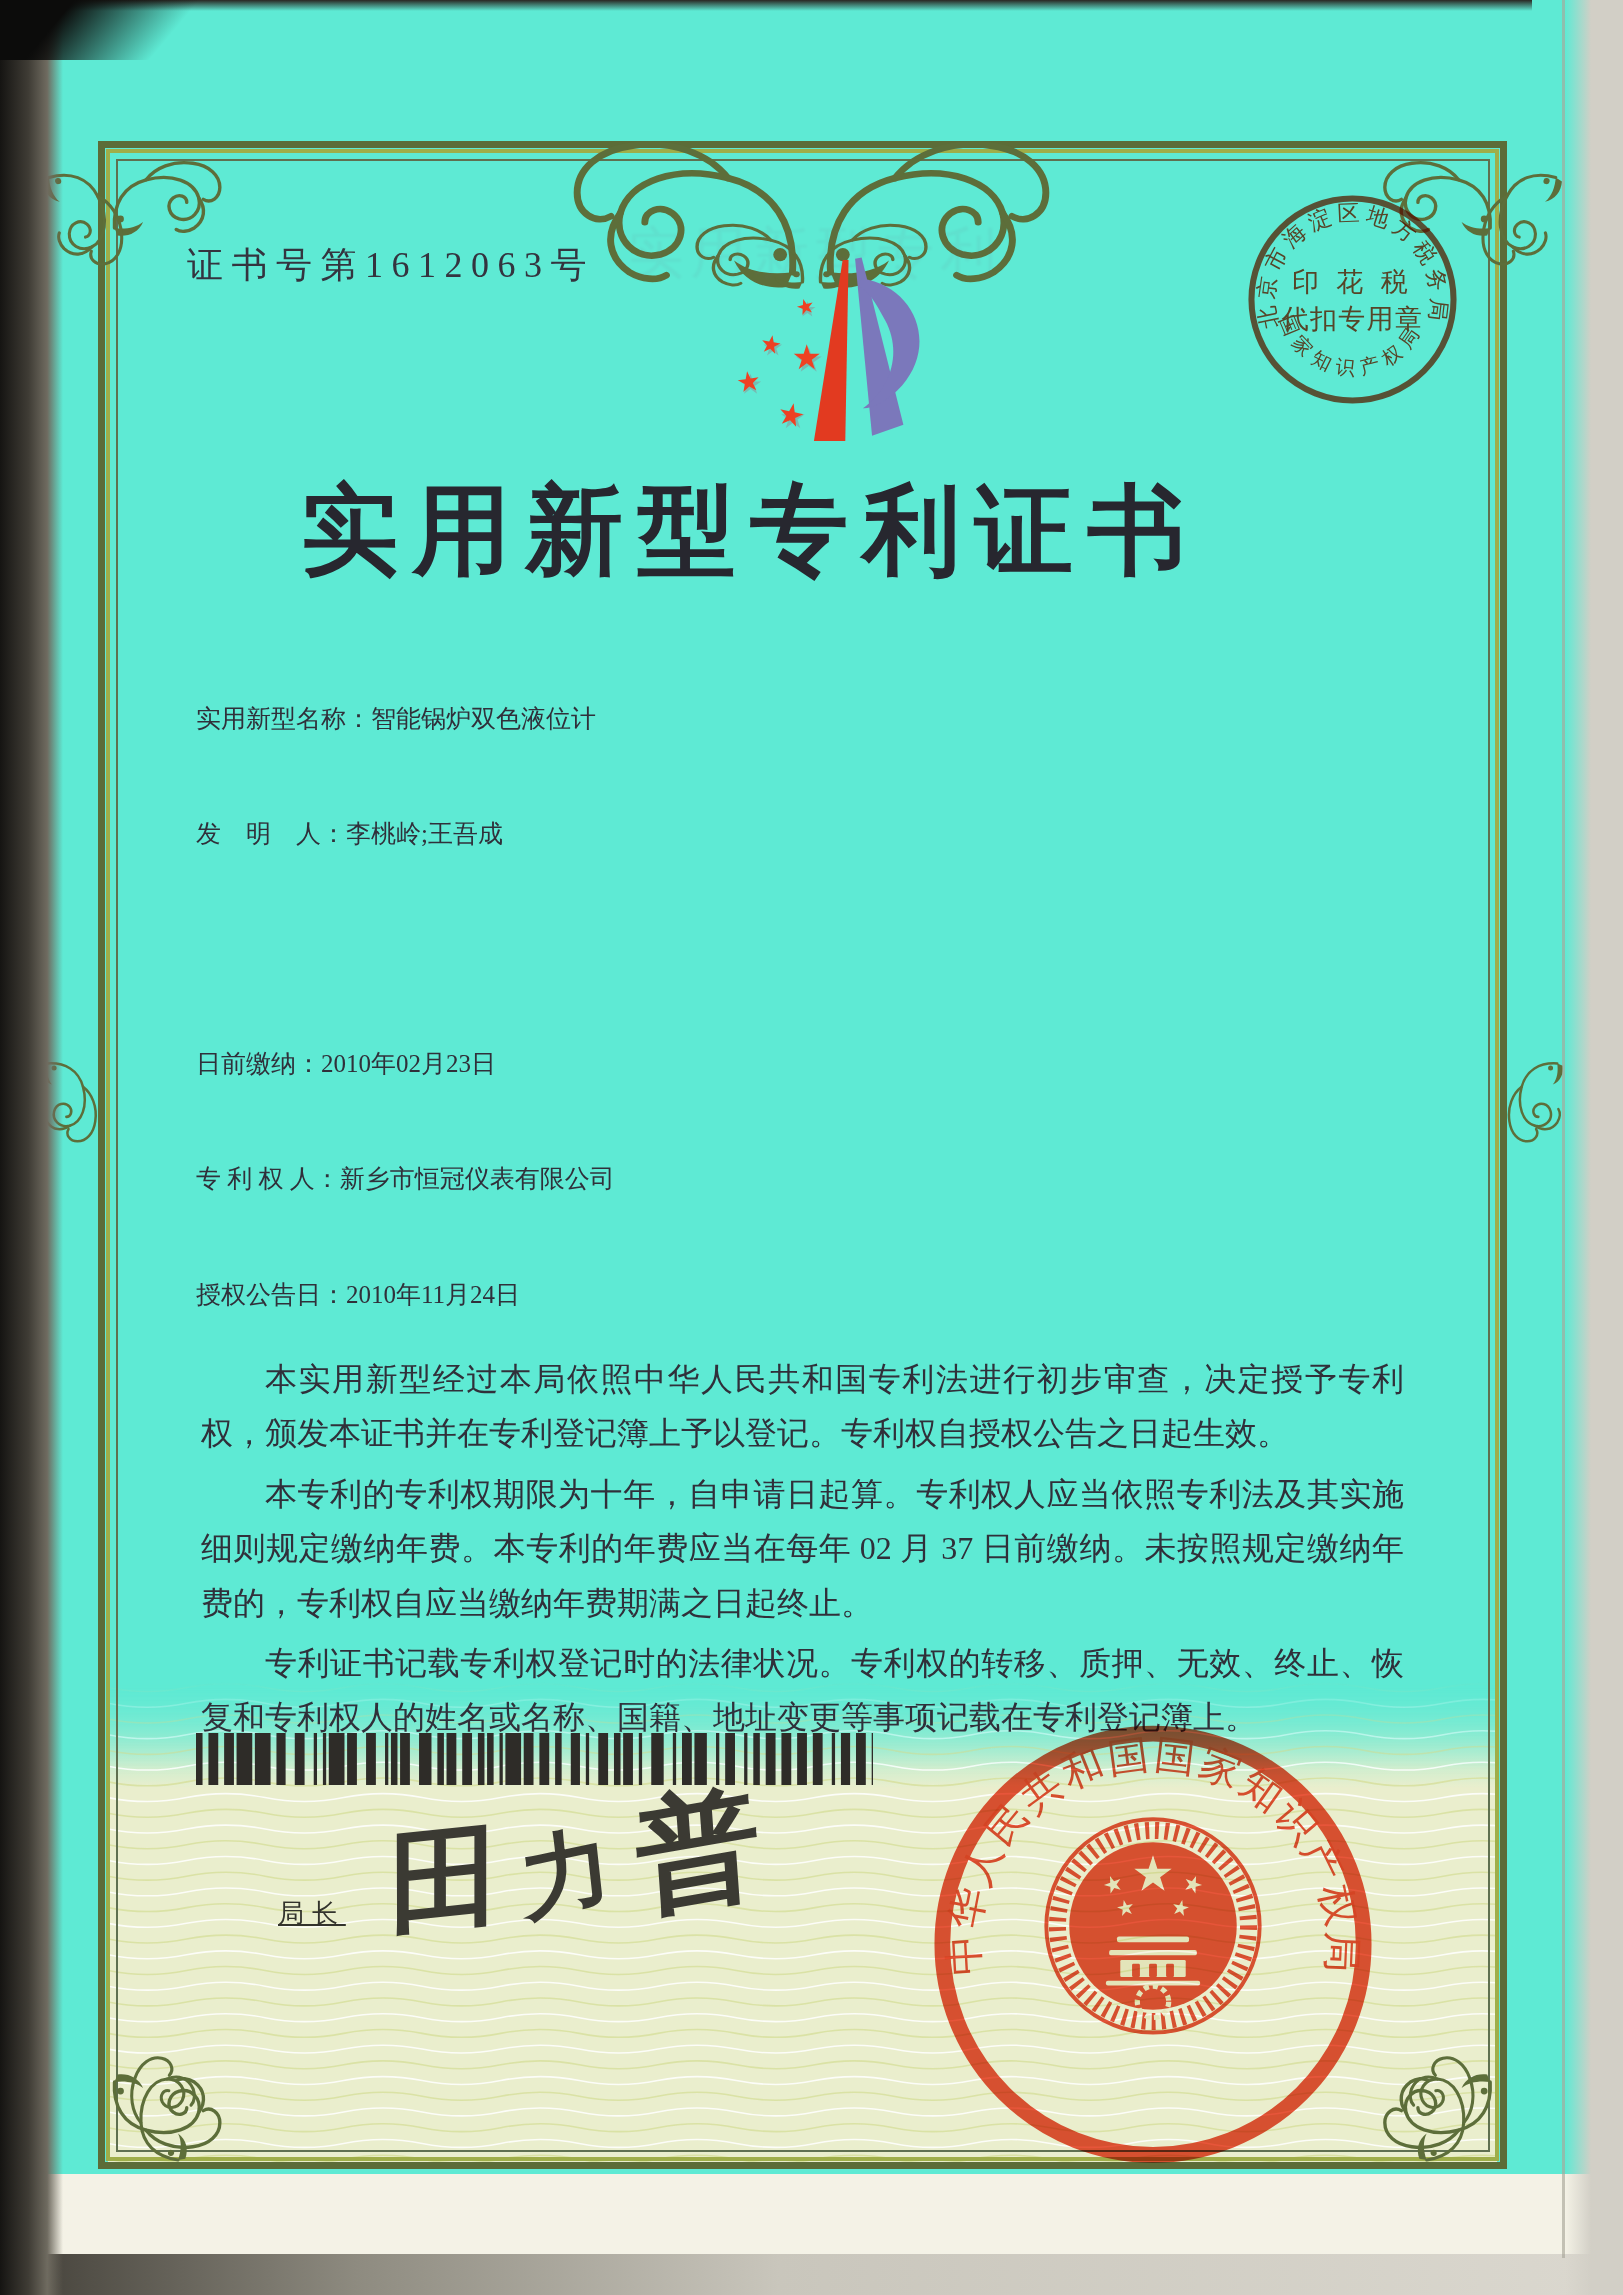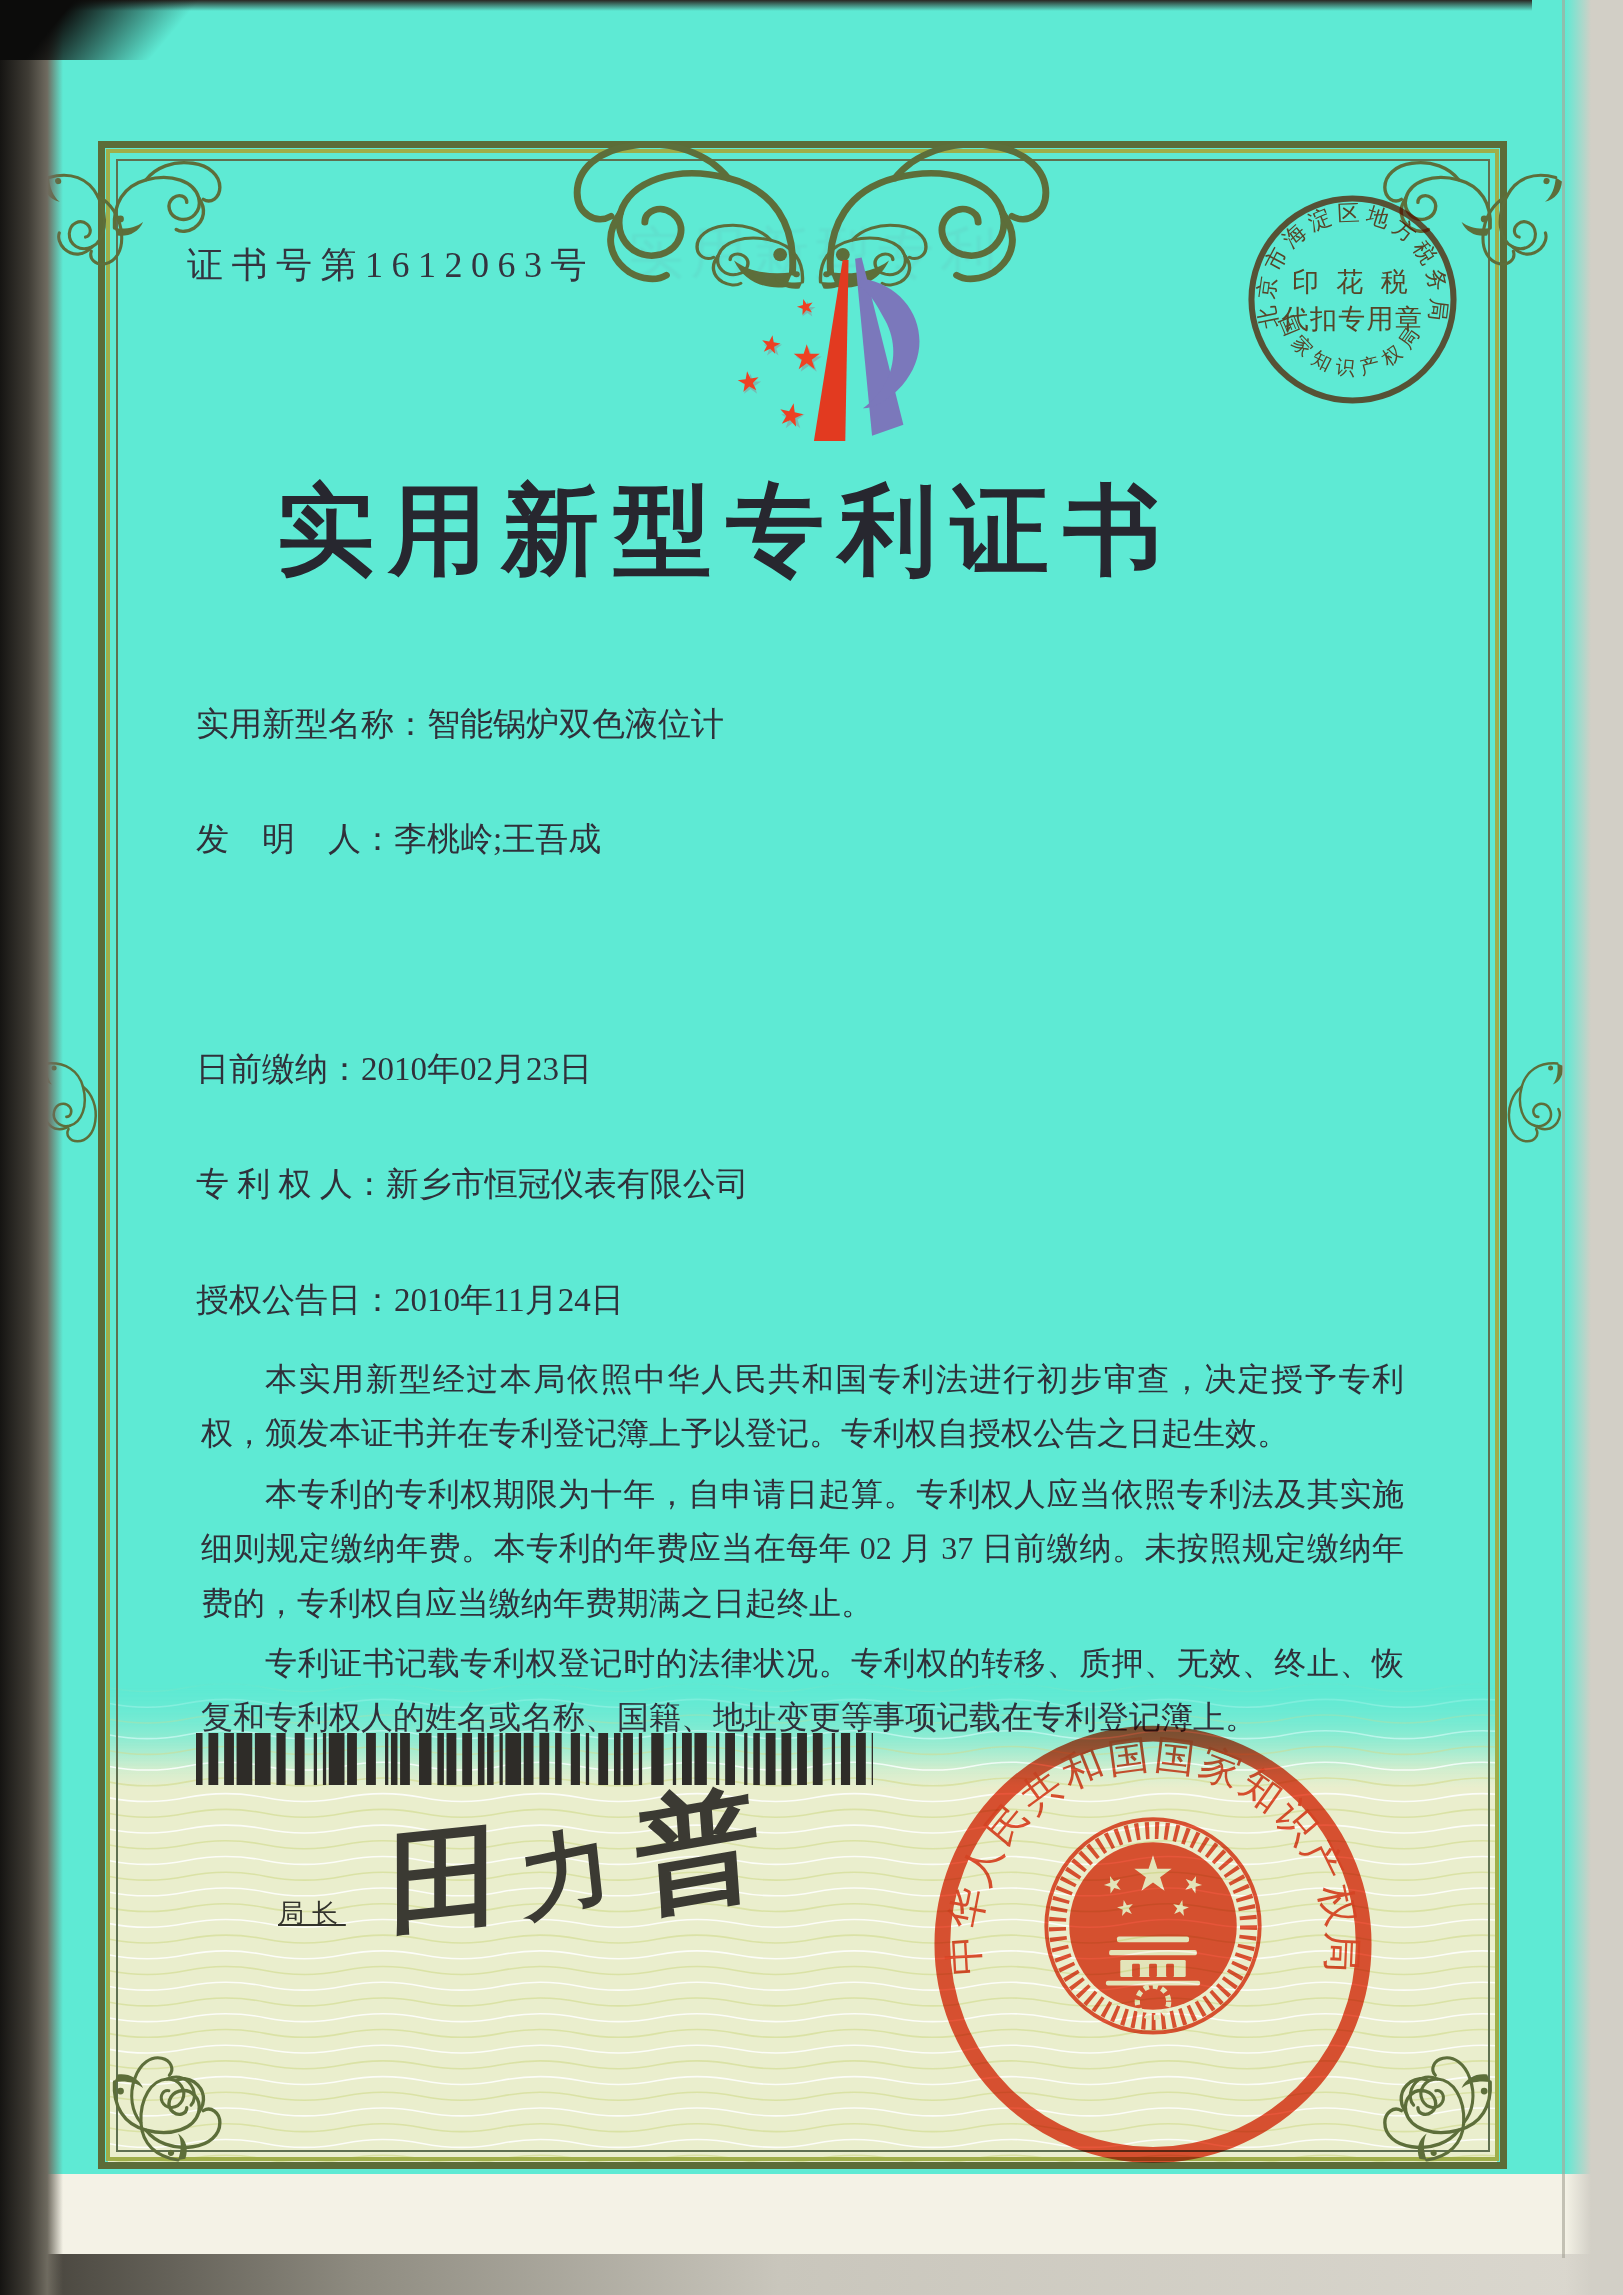--- a/index.html
+++ b/index.html
@@ -32,22 +32,22 @@
     background:linear-gradient(180deg,rgba(234,238,205,0) 0%,#eaeecd 22%);
     -webkit-mask-image:linear-gradient(180deg,transparent 0%,#000 18%);
             mask-image:linear-gradient(180deg,transparent 0%,#000 18%);}
   .waves-wrap svg{display:block;width:100%;height:100%;}
 
   
   .cert-no{position:absolute;left:187px;top:241px;font-size:36px;letter-spacing:8.5px;color:#34343f;z-index:6;}
   .ghost{position:absolute;left:628px;top:216px;font-size:56px;letter-spacing:6.5px;color:#6b6b80;
     opacity:.07;filter:blur(1.3px);z-index:5;}
   .title{position:absolute;left:98px;top:466px;width:1256px;text-align:center;font-size:98px;
-    font-weight:bold;letter-spacing:14.4px;color:#27272f;z-index:6;}
-  .field-row{position:absolute;left:196px;font-size:33px;color:#30303a;white-space:nowrap;z-index:6;}
+    font-weight:bold;letter-spacing:14.4px;color:#27272f;z-index:6;padding-left:24px;}
+  .field-row{position:absolute;left:196px;font-size:25px;color:#30303a;white-space:nowrap;z-index:6;}
   .field-label,.field-colon,.field-value{display:inline;}
   .paras{position:absolute;left:195px;top:1346px;width:1215px;font-size:32px;line-height:1.70;
     color:#30303a;text-align:justify;text-justify:inter-character;z-index:6;}
   .paras p{margin:6px;text-indent:2em;}
 
   .barcode{position:absolute;left:196px;top:1733px;width:677px;height:52px;z-index:6;}
 
   .chief-label{position:absolute;left:278px;top:1896px;font-size:26px;letter-spacing:7.9px;color:#33332c;z-index:7;text-decoration:underline;}
   .signature{position:absolute;left:386px;top:1795px;width:458px;height:223px;z-index:7;
     transform:skewX(-6deg);color:#3b3a33;font-weight:bold;white-space:nowrap;}

